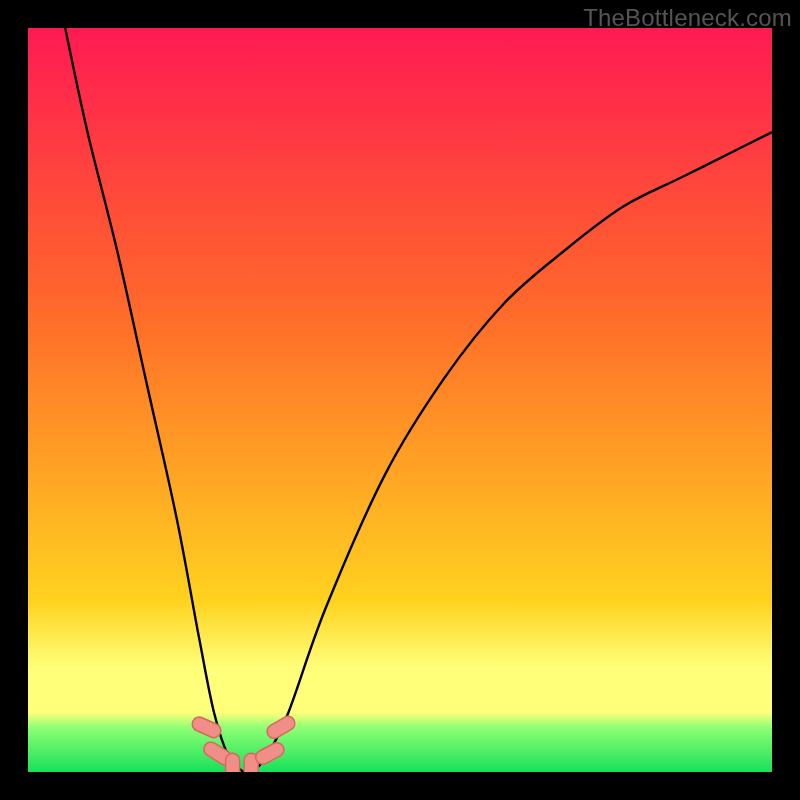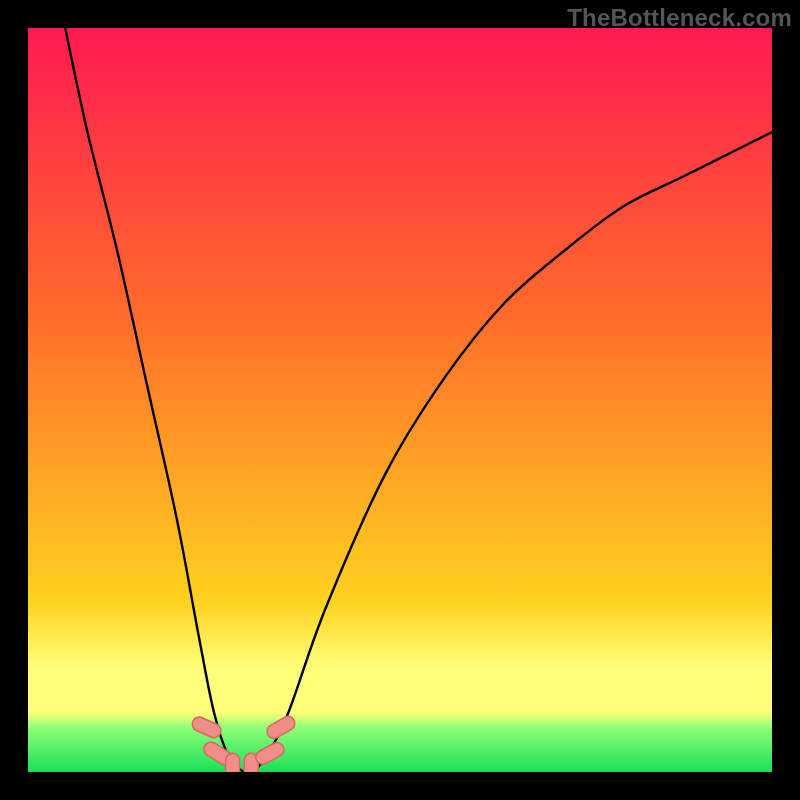--- a/index.html
+++ b/index.html
@@ -25,21 +25,21 @@
     width: 744px;
     height: 744px;
     overflow: hidden;
   }
   .watermark {
     position: absolute;
     top: 4px;
     right: 8px;
     color: #555;
     font-size: 24px;
-    font-weight: 700;
+    font-weight: 400;
     letter-spacing: 0.2px;
   }
   svg { display: block; }
 </style>
 </head>
 <body>
 
 <div class="frame">
   <div class="watermark">TheBottleneck.com</div>
   <div class="plot">

